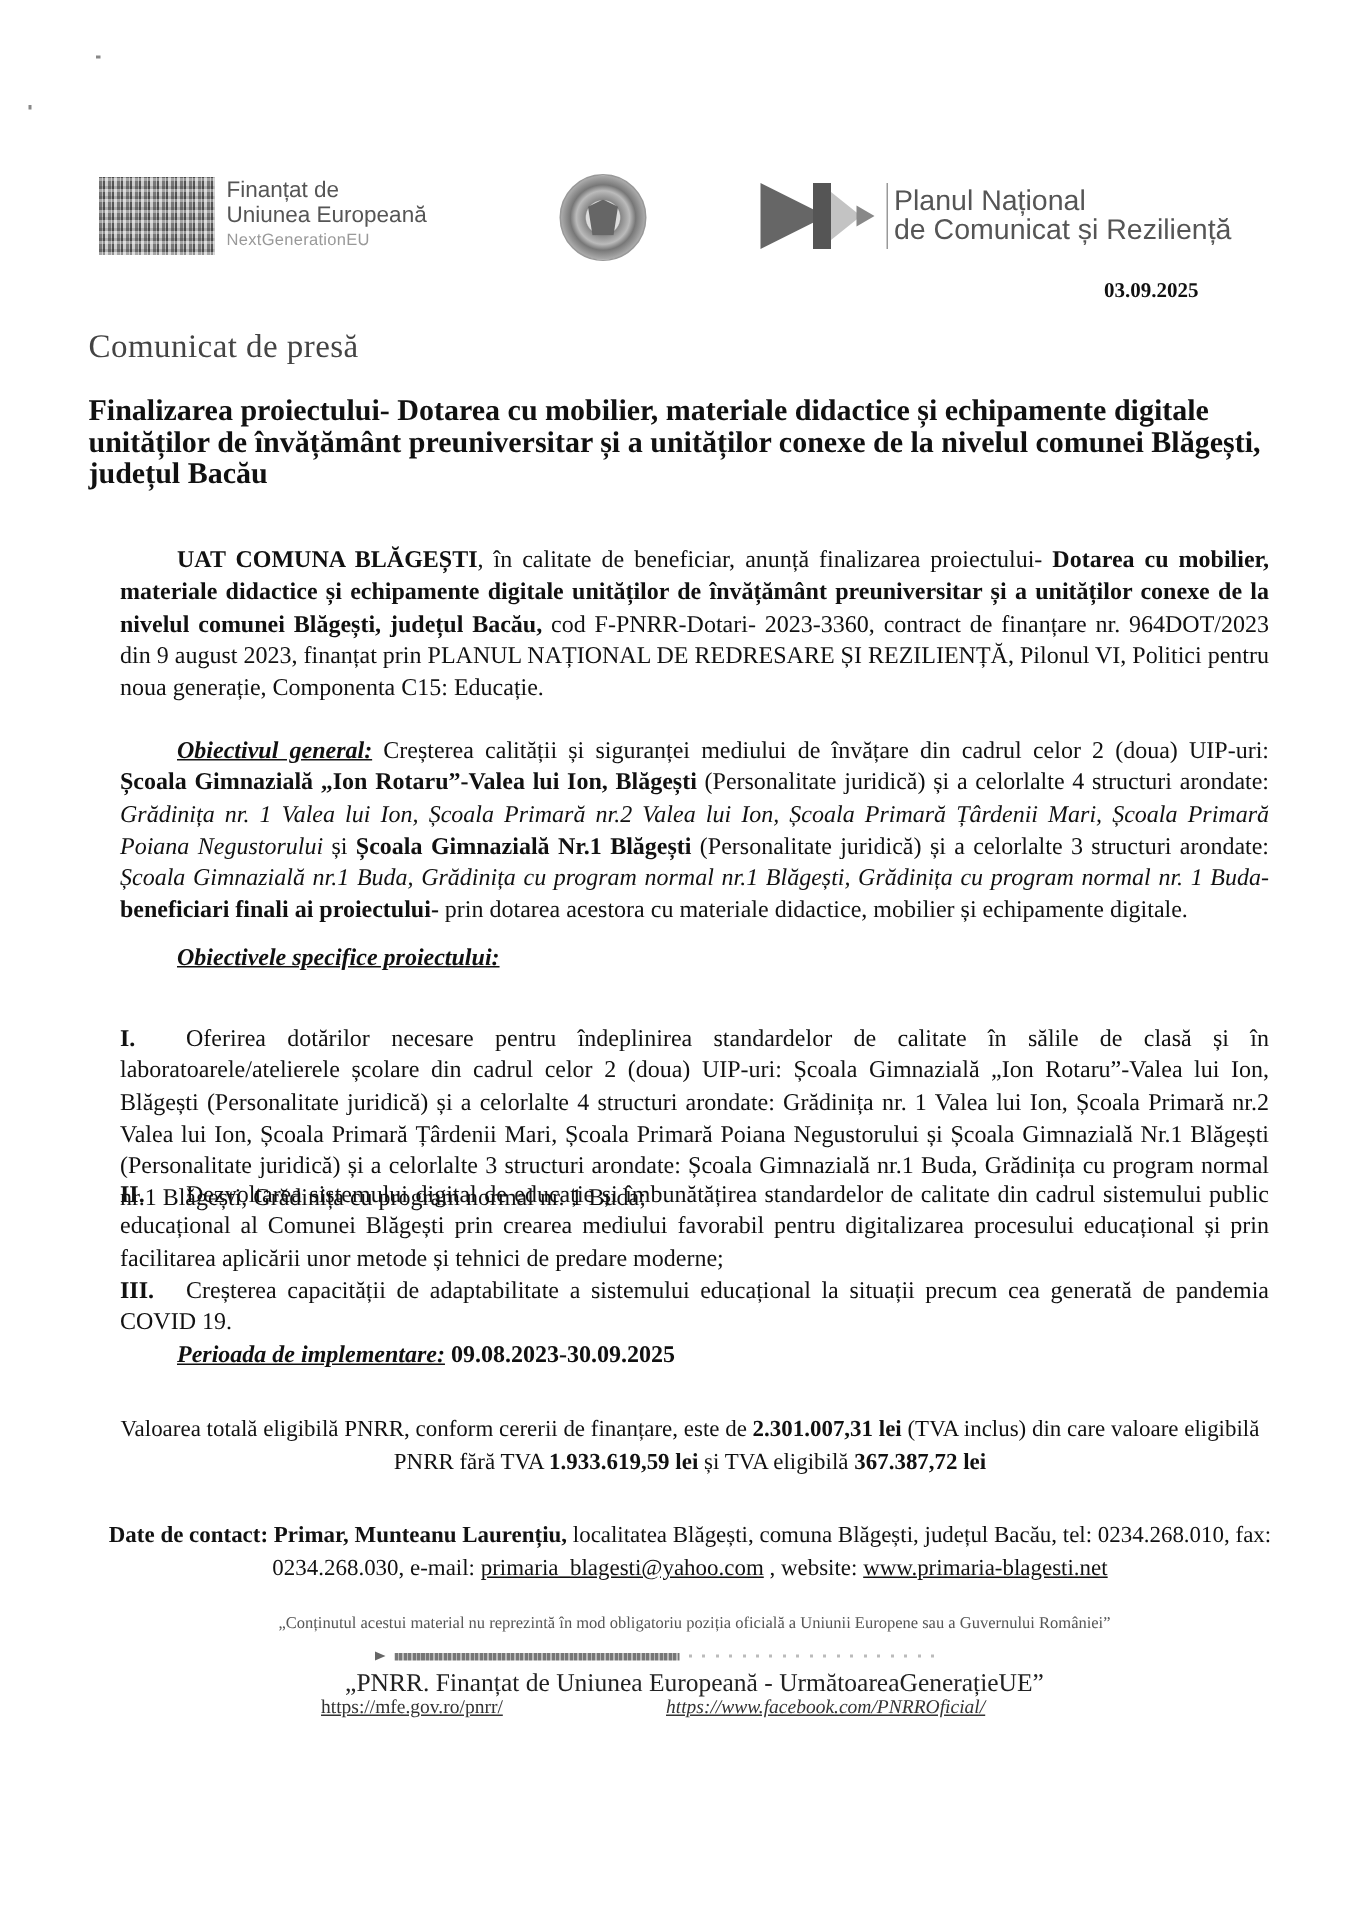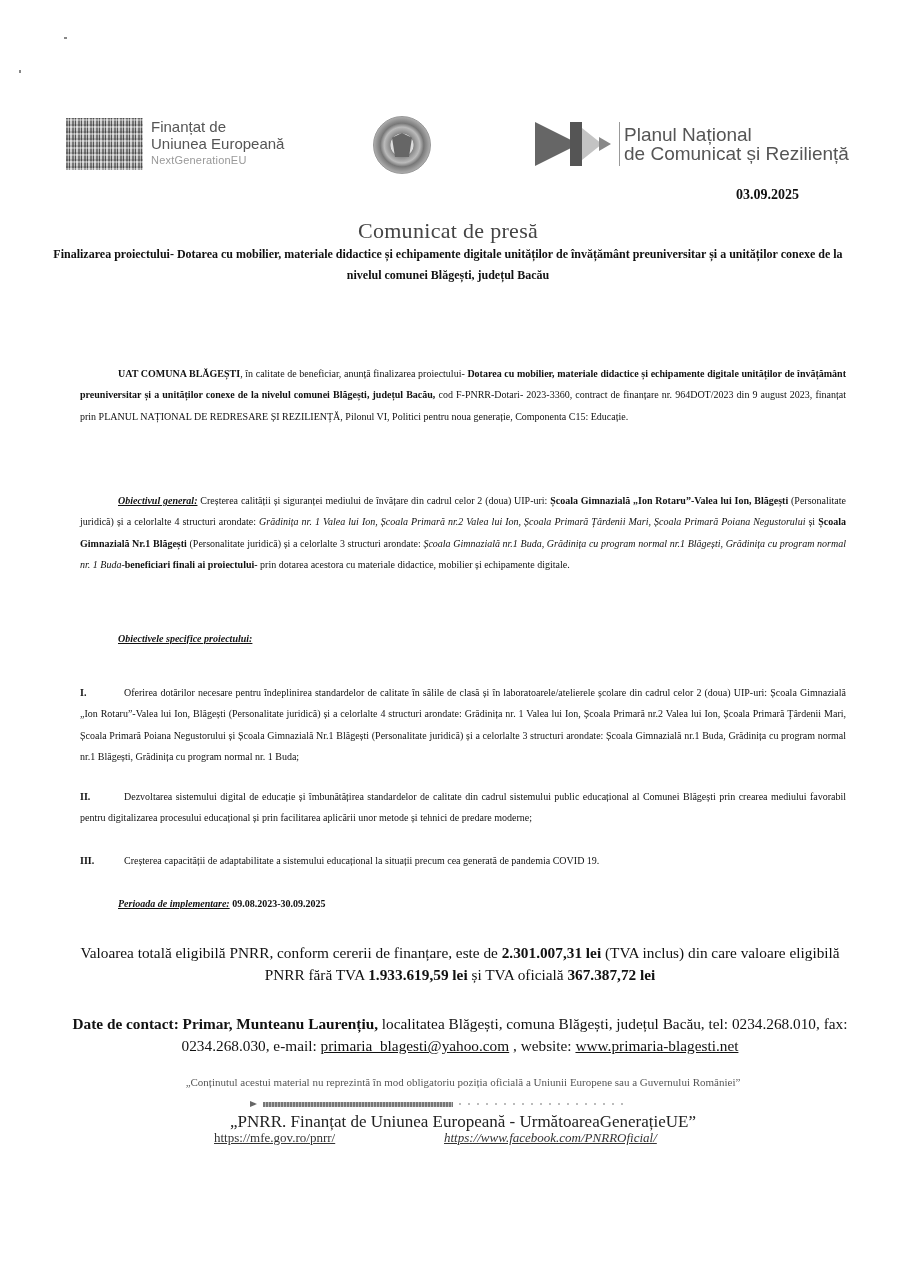--- a/index.html
+++ b/index.html
@@ -27,37 +27,37 @@
   .eu-text .l3 { font-size: 11px; color: #999; letter-spacing: 0.2px; }
   .gov-seal {
     position: absolute; left: 373px; top: 116px; width: 56px; height: 56px; border-radius: 50%;
     background: radial-gradient(circle, #ddd 0 28%, #888 30%, #bbb 45%, #777 55%, #aaa 70%, #888 100%);
     border: 1px solid #999;
   }
   .gov-seal .eagle {
     position: absolute; left: 18px; top: 16px; width: 20px; height: 24px;
     background: #666; clip-path: polygon(50% 0, 100% 20%, 85% 100%, 15% 100%, 0 20%);
   }
-  .pnrr-logo { position: absolute; left: 507px; top: 122px; display: flex; align-items: center; margin-left: 28px; }
+  .pnrr-logo { position: absolute; left: 507px; top: 122px; display: flex; align-items: center; }
   .pnrr-arrows { position: relative; width: 82px; height: 44px; }
   .arr1 { position: absolute; left: 0; top: 0; width: 0; height: 0; border-top: 22px solid transparent; border-bottom: 22px solid transparent; border-left: 44px solid #666; }
   .arr2 { position: absolute; left: 35px; top: 0; width: 12px; height: 44px; background: #555; }
   .arr3 { position: absolute; left: 47px; top: 6px; width: 0; height: 0; border-top: 16px solid transparent; border-bottom: 16px solid transparent; border-left: 20px solid #aaa; opacity: 0.7; }
   .arr4 { position: absolute; left: 64px; top: 15px; width: 0; height: 0; border-top: 7px solid transparent; border-bottom: 7px solid transparent; border-left: 12px solid #888; }
   .pnrr-bar { width: 1px; height: 44px; background: #999; margin: 0 4px 0 2px; }
   .pnrr-text { font-family: "Liberation Sans", "DejaVu Sans", sans-serif; font-size: 19px; color: #555; line-height: 19px; }
 
   .date { position: absolute; right: 106px; top: 187px; font-weight: bold; font-size: 14px; margin-left: 20px; }
 
-  .title-block { position: absolute; left: 48px; width: 800px; top: 218px; text-align: center; }
+  .title-block { position: absolute; left: 59px; width: 800px; top: 218px; }
   .doc-title { font-size: 22px; color: #444; line-height: 26px; letter-spacing: 0.3px; }
   .doc-slogan { font-size: 13px; color: #333; line-height: 16px; }
-  .doc-subtitle { font-size: 12px; font-weight: bold; line-height: 21px; margin-top: 0; }
+  .doc-subtitle { font-size: 20px; font-weight: bold; line-height: 21px; margin-top: 20px; }
 
-  .p { position: absolute; left: 80px; width: 766px; font-size: 10px; line-height: 21.3px; text-align: justify; }
+  .p { position: absolute; left: 80px; width: 766px; font-size: 16px; line-height: 21.3px; text-align: justify; }
   .indent { text-indent: 38px; }
   b { font-weight: bold; }
   i { font-style: italic; }
   u { text-decoration: underline; font-style: italic; }
   .hang { display: inline-block; width: 44px; text-indent: 0; font-weight: bold; }
 
   .center { position: absolute; left: 60px; width: 800px; text-align: center; font-size: 15.3px; line-height: 22px; }
   .link { text-decoration: underline; }
 
   .footer { position: absolute; left: 80px; width: 766px; text-align: center; font-size: 12px; color: #333; }
@@ -135,21 +135,21 @@
 
 <div class="p" style="top:850px;">
   <span class="hang">III.</span><span>Creșterea capacității de adaptabilitate a sistemului educațional la situații precum cea generată de pandemia COVID 19.</span>
 </div>
 
 <div class="p indent" style="top:893px;">
   <b><u>Perioada de implementare:</u><span> 09.08.2023-30.09.2025</span></b>
 </div>
 
 <div class="center" style="top:942px;">
-  <span>Valoarea totală eligibilă PNRR, conform cererii de finanțare, este de </span><b>2.301.007,31 lei</b><span> (TVA inclus) din care valoare eligibilă PNRR fără TVA </span><b>1.933.619,59 lei</b><span> și TVA oficială </span><b>367.387,72 lei</b>
+  <span>Valoarea totală eligibilă PNRR, conform cererii de finanțare, este de </span><b>2.301.007,31 lei</b><span> (TVA inclus) din care valoare eligibilă PNRR fără TVA </span><b>1.933.619,59 lei</b><span> și TVA eligibilă </span><b>367.387,72 lei</b>
 </div>
 
 <div class="center" style="top:1013px;">
   <b>Date de contact: Primar, Munteanu Laurențiu,</b><span> localitatea Blăgești, comuna Blăgești, județul Bacău, tel: 0234.268.010, fax: 0234.268.030, e-mail: </span><span class="link">primaria_blagesti@yahoo.com</span><span> , website: </span><span class="link">www.primaria-blagesti.net</span>
 </div>
 
 <div class="footer disclaimer">„Conținutul acestui material nu reprezintă în mod obligatoriu poziția oficială a Uniunii Europene sau a Guvernului României”</div>
 <div class="deco">
   <div class="tri"></div>
   <div class="bar"></div>

